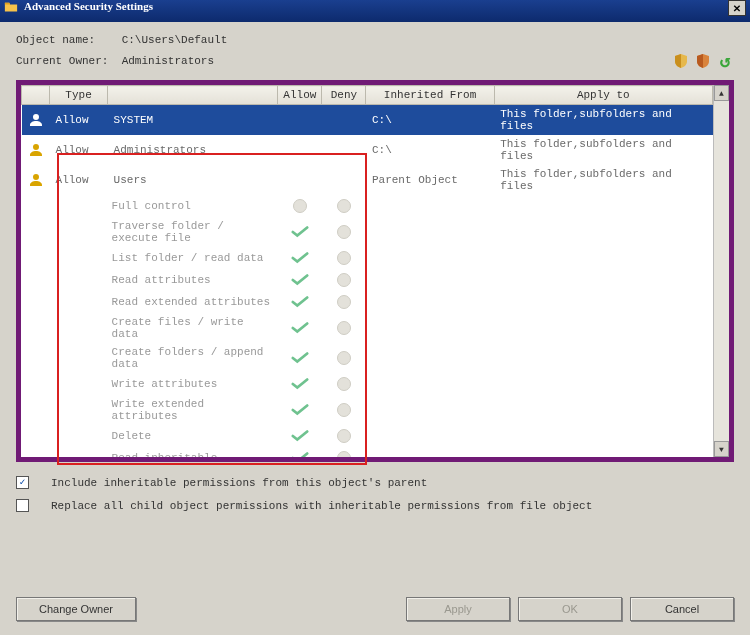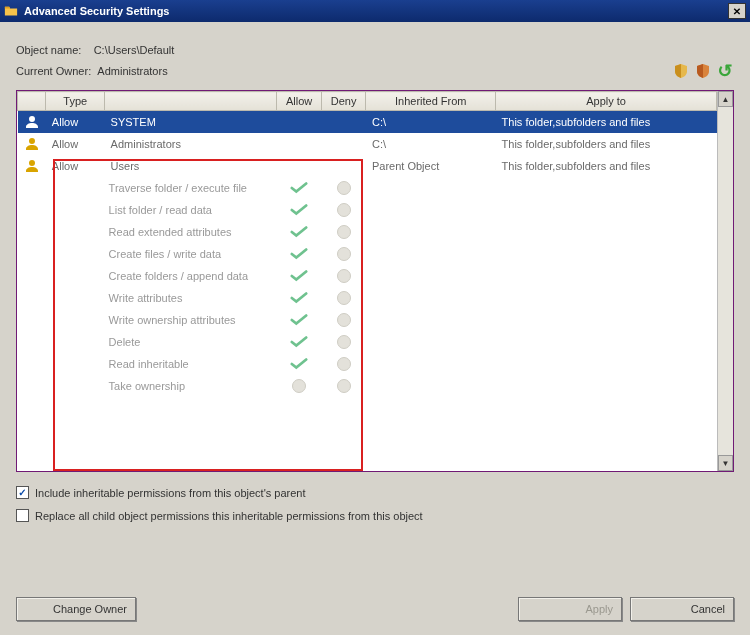--- a/index.html
+++ b/index.html
@@ -11,46 +11,47 @@
     width: 750px;
     height: 635px;
     overflow: hidden;
     color: #333;
   }
   .titlebar {
     height: 22px;
     background: linear-gradient(to bottom, #1a3f8f, #0d2a6d);
     color: #fff;
     display: flex;
-    align-items: center;
+    align-items: flex-start;
     padding: 0 4px;
     font-weight: bold;
+    font-family: Liberation Serif, serif;
   }
   .titlebar .folder-ic {
     width: 14px; height: 14px; margin-right: 6px;
   }
   .titlebar .spacer { flex: 1; }
   .close-btn {
     width: 18px; height: 16px;
     background: #d6d3cb;
     border: 1px solid #333;
     display:flex; align-items:center; justify-content:center;
     color:#000; font-weight:bold; font-size:10px;
     cursor:pointer;
   }
-  .content { padding: 16px 16px 0 16px; }
+  .content { padding: 6px 16px 0 16px; font-family: Liberation Mono, monospace; }
   .row { margin: 6px 0; }
   .lbl { display:inline-block; }
   .owner-row { display:flex; align-items:center; }
   .owner-row .spacer { flex:1; }
   .shield-icons { display:flex; gap:4px; align-items:center; }
   .shield-icons span { width:18px; height:18px; display:inline-flex; align-items:center; justify-content:center; font-size:14px; }
   .grid-wrap {
     margin-top: 10px;
-    border: 1px solid #701a75;
+    border: 5px solid #701a75;
     background: #fff;
     position: relative;
     height: 382px;
     display:flex;
   }
   .grid-inner { flex:1; overflow:hidden; }
   .scrollbar {
     width: 16px;
     background: #e6e4dc;
     border-left:1px solid #bbb;
@@ -97,33 +98,33 @@
     display:block; margin:auto;
   }
   .check {
     width:18px; height:14px; display:block; margin:auto;
   }
   .highlight-box {
     position:absolute;
     border:2px solid #d92020;
     pointer-events:none;
   }
-  .chk-row { display:flex; align-items:center; gap:6px; margin-top:14px; }
+  .chk-row { display:flex; align-items:center; gap:22px; margin-top:14px; }
   .chkbox {
     width:13px; height:13px; border:1px solid #555; background:#fff;
     display:inline-flex; align-items:center; justify-content:center; font-size:10px;
   }
   .chkbox.checked::after { content:"✓"; color:#0a4aa8; font-weight:bold; line-height:1; }
   .btn-row {
     position:absolute; bottom:14px; left:16px; right:16px;
     display:flex; align-items:center;
   }
   .btn {
     border:1px solid #777; background:#d6d3cb;
-    padding:5px 8px; width:104px; text-align:right;
+    padding:5px 8px; width:104px; text-align:center;
     box-shadow: inset 1px 1px 0 #f2f0ea, 1px 1px 0 #888;
     cursor:pointer;
   }
   .btn.disabled { color:#9a988f; }
   .btn-row .spacer { flex:1; }
   .btn-row .btn + .btn { margin-left:8px; }
 </style>
 </head>
 <body>
 
@@ -225,20 +226,33 @@
               <td>Allow</td>
               <td>Users</td>
               <td></td>
               <td></td>
               <td>Parent Object</td>
               <td>This folder,subfolders and files</td>
             </tr>
             <tr class="perm">
               <td></td>
               <td></td>
+              <td class="plabel">Full control</td>
+              <td>
+                <span class="dot"></span>
+              </td>
+              <td>
+                <span class="dot"></span>
+              </td>
+              <td></td>
+              <td></td>
+            </tr>
+            <tr class="perm">
+              <td></td>
+              <td></td>
               <td class="plabel">Traverse folder / execute file</td>
               <td>
                 <svg class="check" viewBox="0 0 20 14">
                   <path fill="none" stroke="#6fc28f" stroke-width="3" stroke-linecap="round" d="M2 7l5 4L18 2"></path>
                 </svg>
               </td>
               <td>
                 <span class="dot"></span>
               </td>
               <td></td>
@@ -255,20 +269,35 @@
               </td>
               <td>
                 <span class="dot"></span>
               </td>
               <td></td>
               <td></td>
             </tr>
             <tr class="perm">
               <td></td>
               <td></td>
+              <td class="plabel">Read attributes</td>
+              <td>
+                <svg class="check" viewBox="0 0 20 14">
+                  <path fill="none" stroke="#6fc28f" stroke-width="3" stroke-linecap="round" d="M2 7l5 4L18 2"></path>
+                </svg>
+              </td>
+              <td>
+                <span class="dot"></span>
+              </td>
+              <td></td>
+              <td></td>
+            </tr>
+            <tr class="perm">
+              <td></td>
+              <td></td>
               <td class="plabel">Read extended attributes</td>
               <td>
                 <svg class="check" viewBox="0 0 20 14">
                   <path fill="none" stroke="#6fc28f" stroke-width="3" stroke-linecap="round" d="M2 7l5 4L18 2"></path>
                 </svg>
               </td>
               <td>
                 <span class="dot"></span>
               </td>
               <td></td>
@@ -315,21 +344,21 @@
               </td>
               <td>
                 <span class="dot"></span>
               </td>
               <td></td>
               <td></td>
             </tr>
             <tr class="perm">
               <td></td>
               <td></td>
-              <td class="plabel">Write ownership attributes</td>
+              <td class="plabel">Write extended attributes</td>
               <td>
                 <svg class="check" viewBox="0 0 20 14">
                   <path fill="none" stroke="#6fc28f" stroke-width="3" stroke-linecap="round" d="M2 7l5 4L18 2"></path>
                 </svg>
               </td>
               <td>
                 <span class="dot"></span>
               </td>
               <td></td>
               <td></td>
@@ -386,22 +415,23 @@
     </div>
     <div class="highlight-box" style="left:36px; top:68px; width:310px; height:312px;"></div>
   </div>
 
   <div class="chk-row">
     <span class="chkbox checked"></span>
     <span>Include inheritable permissions from this object's parent</span>
   </div>
   <div class="chk-row" style="margin-top:10px;">
     <span class="chkbox"></span>
-    <span>Replace all child object permissions this inheritable permissions from this object</span>
+    <span>Replace all child object permissions with inheritable permissions from file object</span>
   </div>
 </div>
 
 <div class="btn-row">
   <div class="btn" style="width:120px;">Change Owner</div>
   <span class="spacer"></span>
   <div class="btn disabled">Apply</div>
+  <div class="btn disabled">OK</div>
   <div class="btn">Cancel</div>
 </div>
 
 </body></html>

